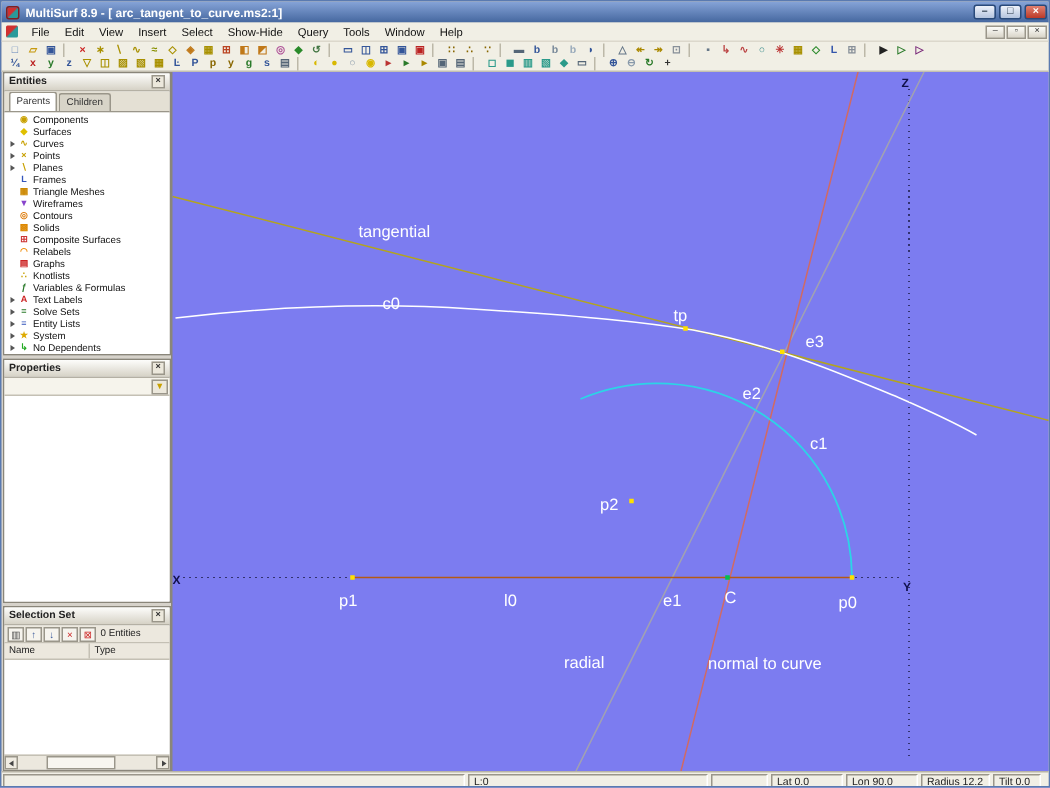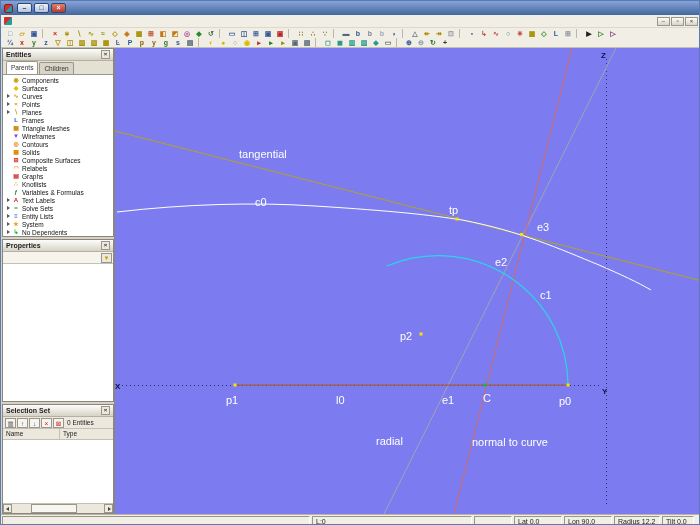--- a/index.html
+++ b/index.html
@@ -98,29 +98,42 @@
     margin-right:2px;padding:1px 3px;white-space:nowrap;overflow:hidden;flex:none}
   .sbf:nth-child(1){width:308px}.sbf:nth-child(2){width:160px}.sbf:nth-child(3){width:38px}
   .sbf:nth-child(4){width:48px}.sbf:nth-child(5){width:48px}.sbf:nth-child(6){width:46px}
   .sbf:nth-child(7){width:32px}
 </style>
 </head>
 <body>
 
 <div class="titlebar">
   <span class="app-icon"></span>
+  <span class="title-text">MultiSurf 8.9 - [ arc_tangent_to_curve.ms2:1]</span>
   <span class="win-controls">
       <span class="win-btn">–</span>
       <span class="win-btn">□</span>
       <span class="win-btn close">×</span>
     </span>
 </div>
 
 <div class="menubar">
   <span class="menu-app-icon"></span>
+  <span class="menu-items">
+      <span class="menu-item">File</span>
+      <span class="menu-item">Edit</span>
+      <span class="menu-item">View</span>
+      <span class="menu-item">Insert</span>
+      <span class="menu-item">Select</span>
+      <span class="menu-item">Show-Hide</span>
+      <span class="menu-item">Query</span>
+      <span class="menu-item">Tools</span>
+      <span class="menu-item">Window</span>
+      <span class="menu-item">Help</span>
+    </span>
   <span class="mdi-controls">
       <span class="mdi-btn">–</span>
       <span class="mdi-btn">▫</span>
       <span class="mdi-btn">×</span>
     </span>
 </div>
 
 <div class="toolbar" id="toolbar1">
     <span class="tbi" style="color: rgb(102, 136, 187);">□</span>
     <span class="tbi" style="color: rgb(199, 154, 16);">▱</span>

